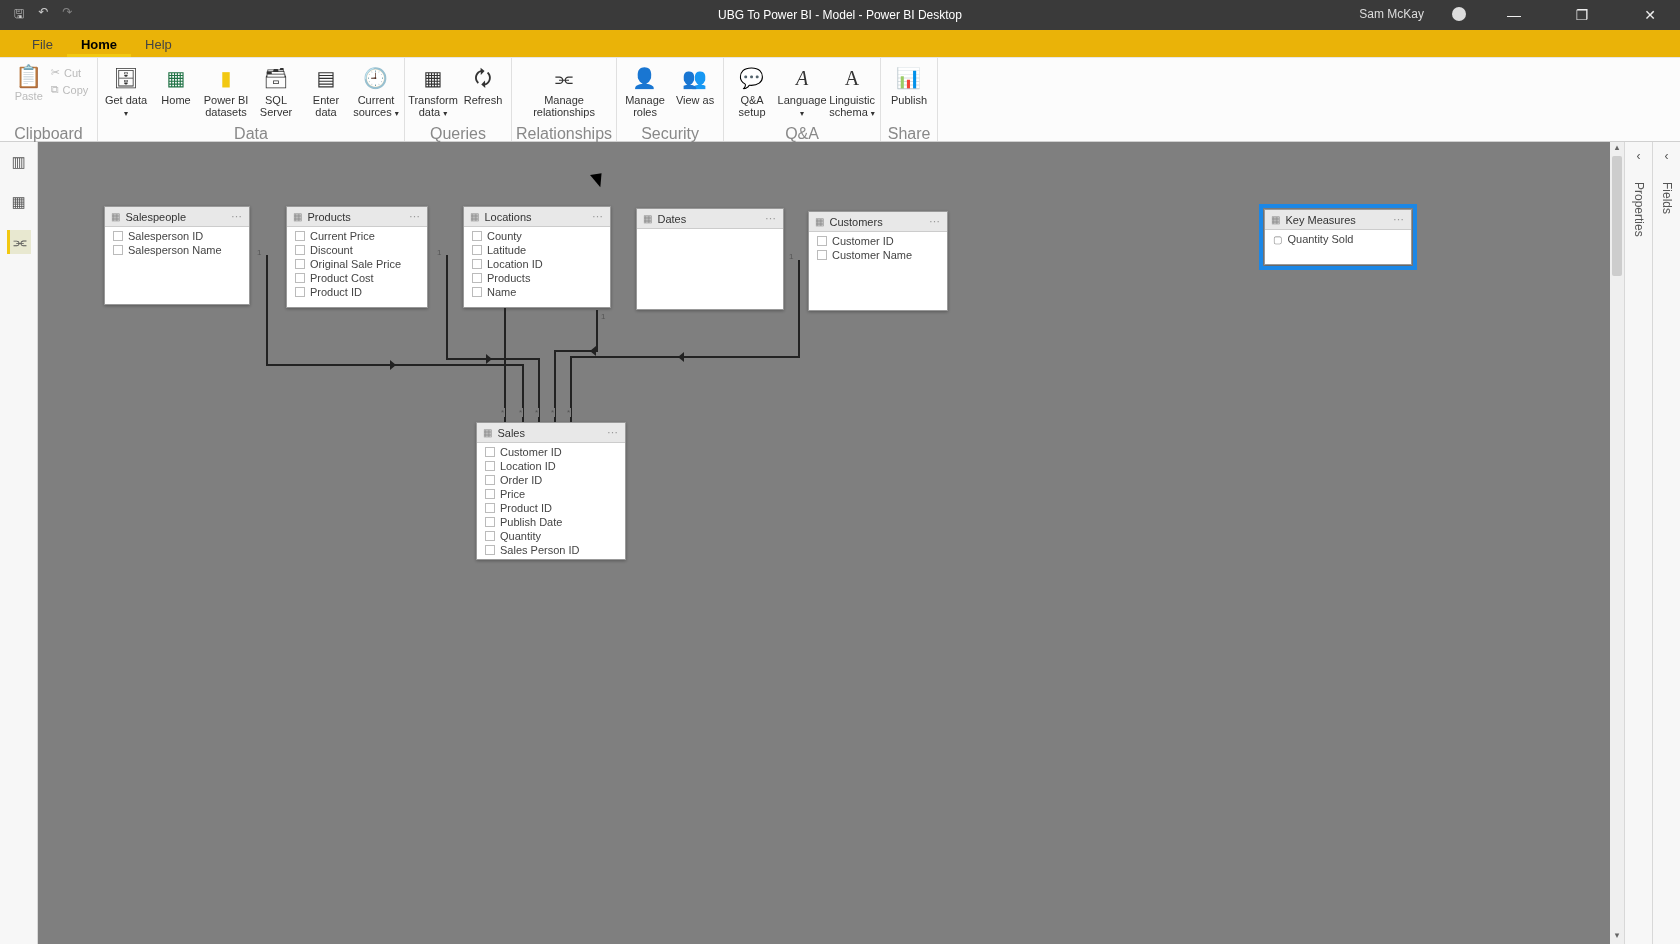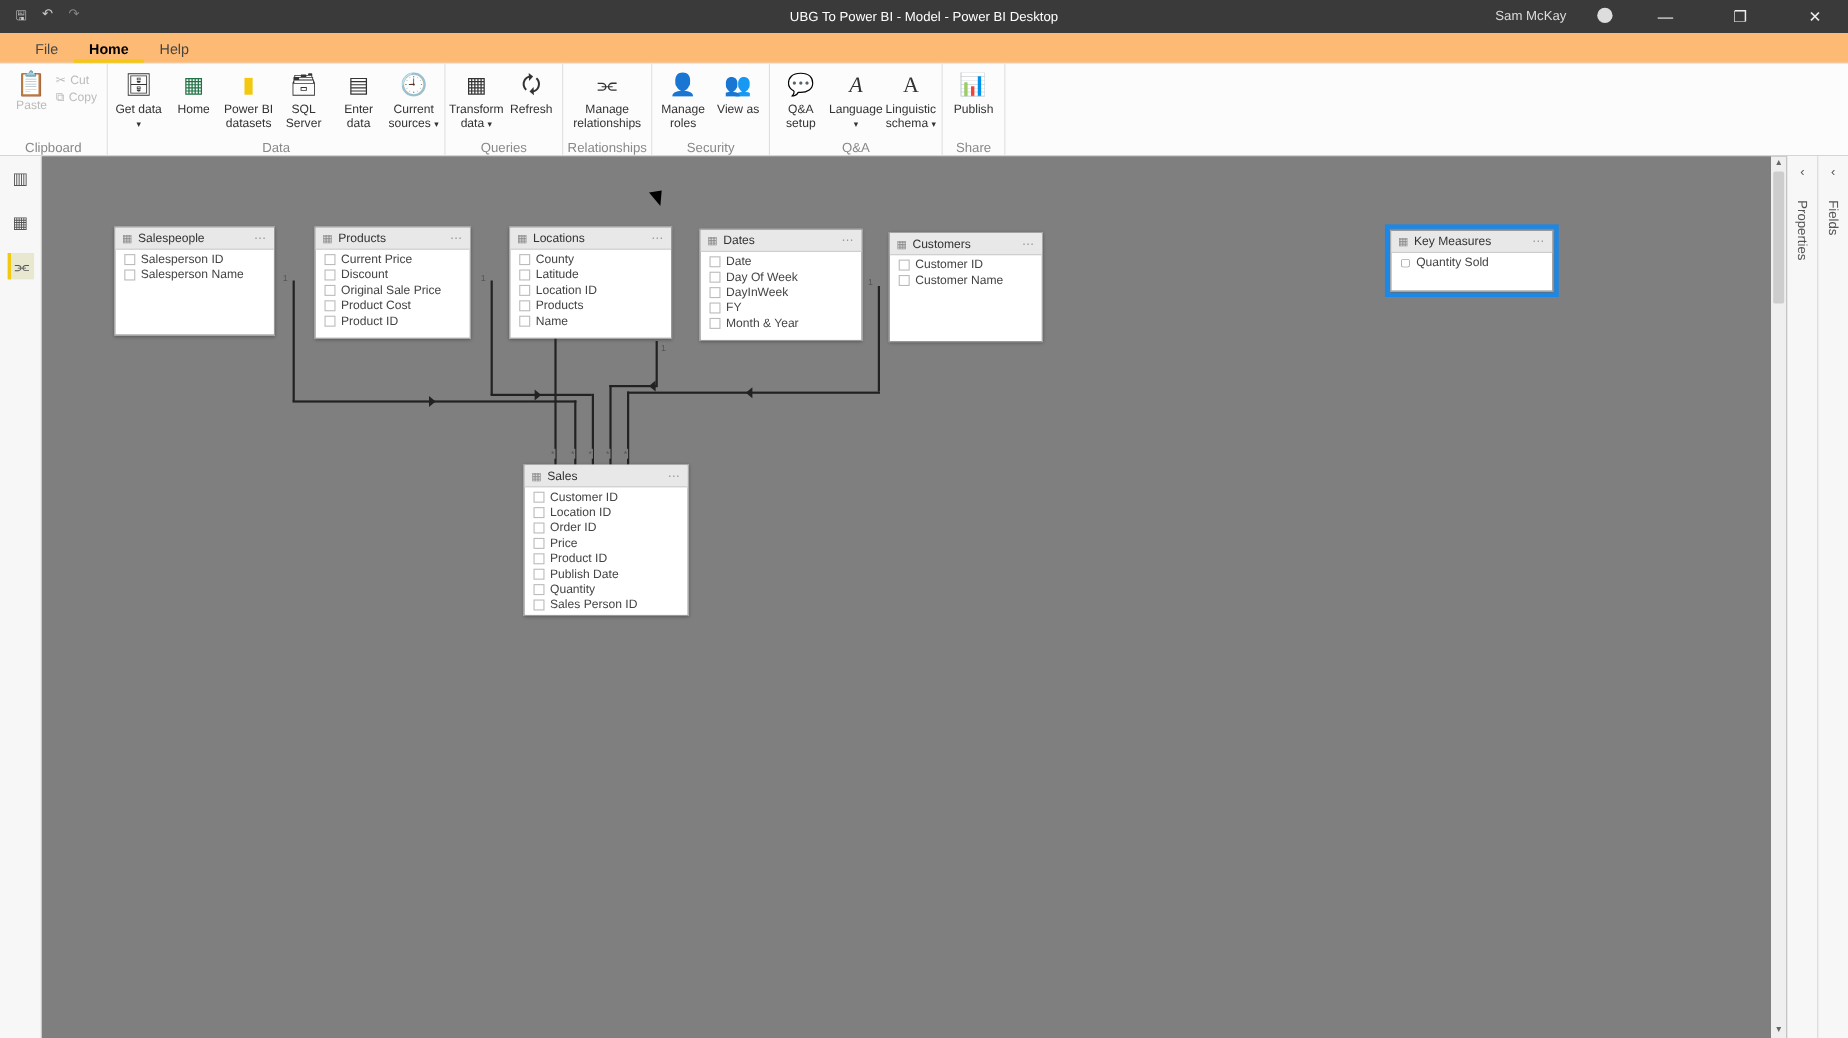--- a/index.html
+++ b/index.html
@@ -8,29 +8,29 @@
 
 .titlebar { height: 30px; background: #3a3a3a; color: #ddd; display: flex; align-items: center; font-size: 12px; position: relative; }
 .titlebar .qat { display: flex; gap: 14px; padding-left: 14px; }
 .titlebar .qat span { color: #ccc; cursor: pointer; }
 .titlebar .titletext { position: absolute; left: 50%; transform: translateX(-50%); color: #ffffff; }
 .titlebar .right { margin-left: auto; display: flex; align-items: flex-start; gap: 28px; padding-right: 10px; }
 .titlebar .winbtn { width: 40px; text-align: center; font-size: 14px; color: #eee; cursor: pointer; }
 .avatar { width: 14px; height: 14px; border-radius: 50%; background: #ddd; display: inline-block; }
 
 
-.menubar { height: 28px; background: #fdba74; border-bottom: 1px solid #e6e6e6; display: flex; align-items: flex-end; padding-left: 18px; font-size: 13px; }
+.menubar { height: 28px; background: #eab308; border-bottom: 1px solid #e6e6e6; display: flex; align-items: flex-end; padding-left: 18px; font-size: 13px; }
 .menubar .item { padding: 4px 14px 5px; color: #444; cursor: pointer; }
 .menubar .item.active { color: #000; border-bottom: 3px solid #f2c811; padding-bottom: 2px; font-weight: 600; }
 
 
 .ribbon { height: 84px; background: #fcfcfc; border-bottom: 1px solid #d0d0d0; display: flex; font-size: 11px; color: #444; }
 .rgroup { border-right: 1px solid #e0e0e0; display: flex; flex-direction: column; align-items: center; padding: 2px 4px 0; }
 .rgroup .btns { display: flex; gap: 2px; flex: 1; align-items: flex-start; }
-.rgroup .glabel { font-size: 12px; color: #888; line-height: 12px; padding-bottom: 1px; }
+.rgroup .glabel { font-size: 16px; color: #888; line-height: 12px; padding-bottom: 1px; }
 .rbtn { display: flex; flex-direction: column; align-items: center; justify-content: flex-start; width: 48px; padding-top: 4px; cursor: pointer; text-align: center; line-height: 12px; }
 .rbtn.wide { width: 68px; }
 .rbtn .ricon { width: 28px; height: 28px; display: flex; align-items: center; justify-content: center; font-size: 20px; color: #333; margin-bottom: 2px; }
 .rbtn .rlabel { font-size: 11px; color: #333; }
 .clipgroup { width: 98px; }
 .clipgroup .clipbody { display: flex; flex: 1; align-items: flex-start; padding-top: 4px; gap: 2px; }
 .pastebtn { width: 40px; text-align: center; color: #bbb; }
 .pastebtn .picon { font-size: 22px; }
 .cutcopy { display: flex; flex-direction: column; gap: 4px; font-size: 11px; color: #bbb; padding-top: 2px; }
 .cutcopy span { display: flex; gap: 4px; align-items: center; }
@@ -295,42 +295,20 @@
           </div>
         </div>
     </div>
 
     <div class="table" style="left:598px; top:66px; width:148px; height:102px">
       <div class="thead">
           <span class="ticon">▦</span>
           <span>Dates</span>
           <span class="more">⋯</span>
         </div>
-      <div class="tbody">
-          <div class="field">
-            <span class="ficon"></span>
-            <span>Date</span>
-          </div>
-          <div class="field">
-            <span class="ficon"></span>
-            <span>Day Of Week</span>
-          </div>
-          <div class="field">
-            <span class="ficon"></span>
-            <span>DayInWeek</span>
-          </div>
-          <div class="field">
-            <span class="ficon"></span>
-            <span>FY</span>
-          </div>
-          <div class="field">
-            <span class="ficon"></span>
-            <span>Month &amp; Year</span>
-          </div>
-        </div>
     </div>
 
     <div class="table" style="left:770px; top:69px; width:140px; height:100px">
       <div class="thead">
           <span class="ticon">▦</span>
           <span>Customers</span>
           <span class="more">⋯</span>
         </div>
       <div class="tbody">
           <div class="field">

